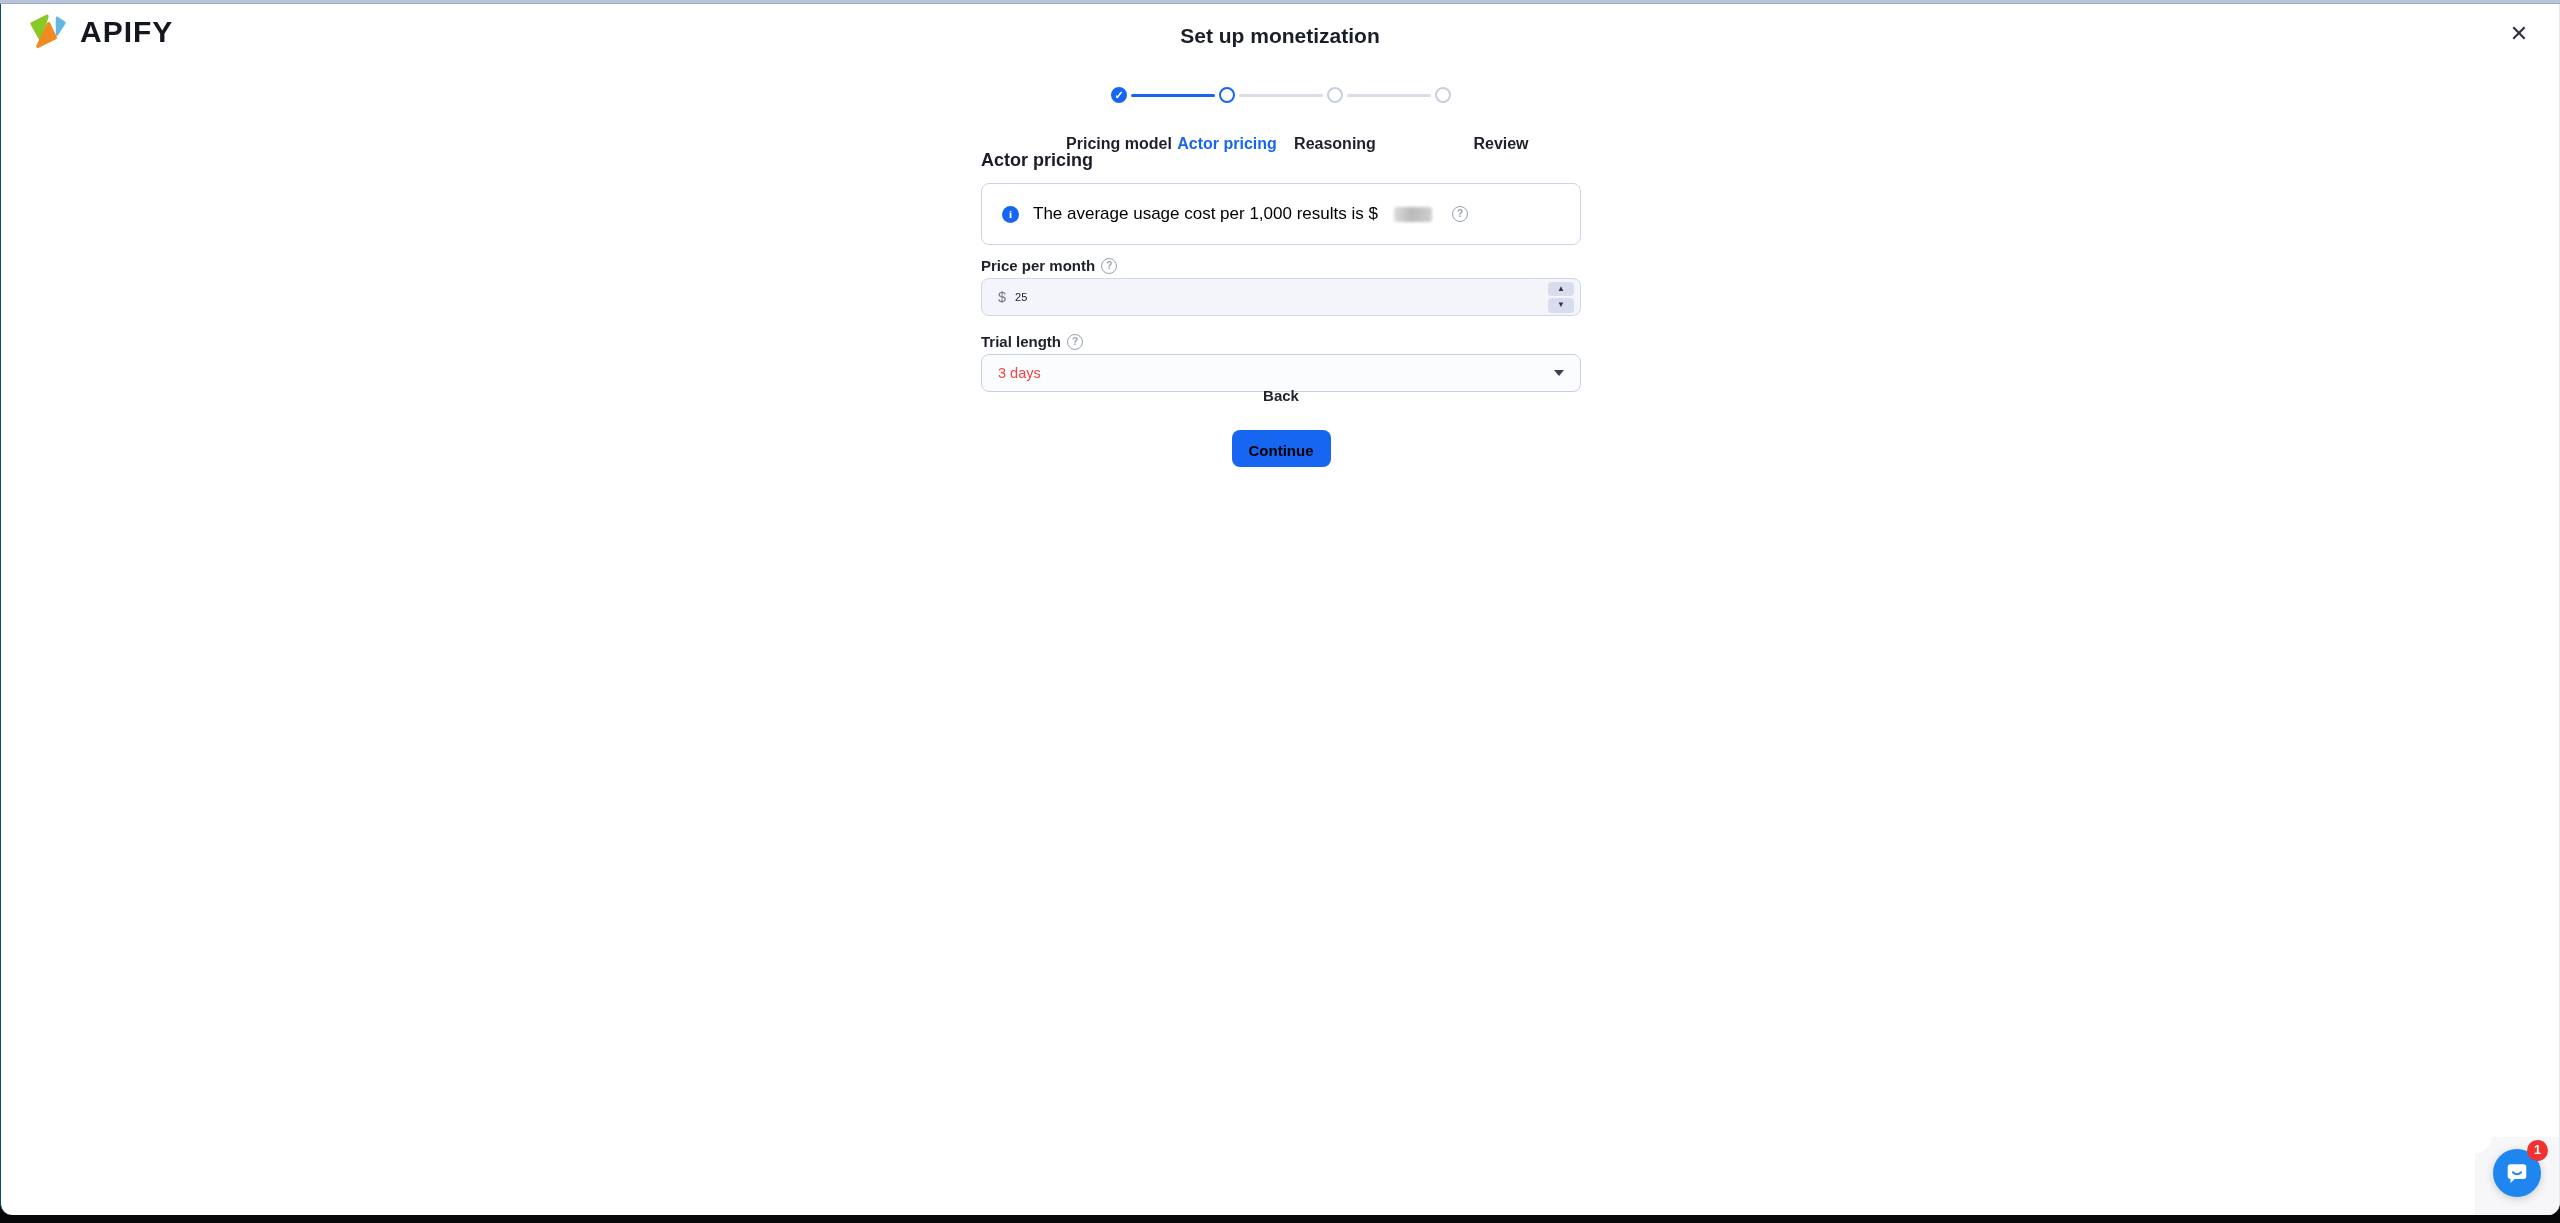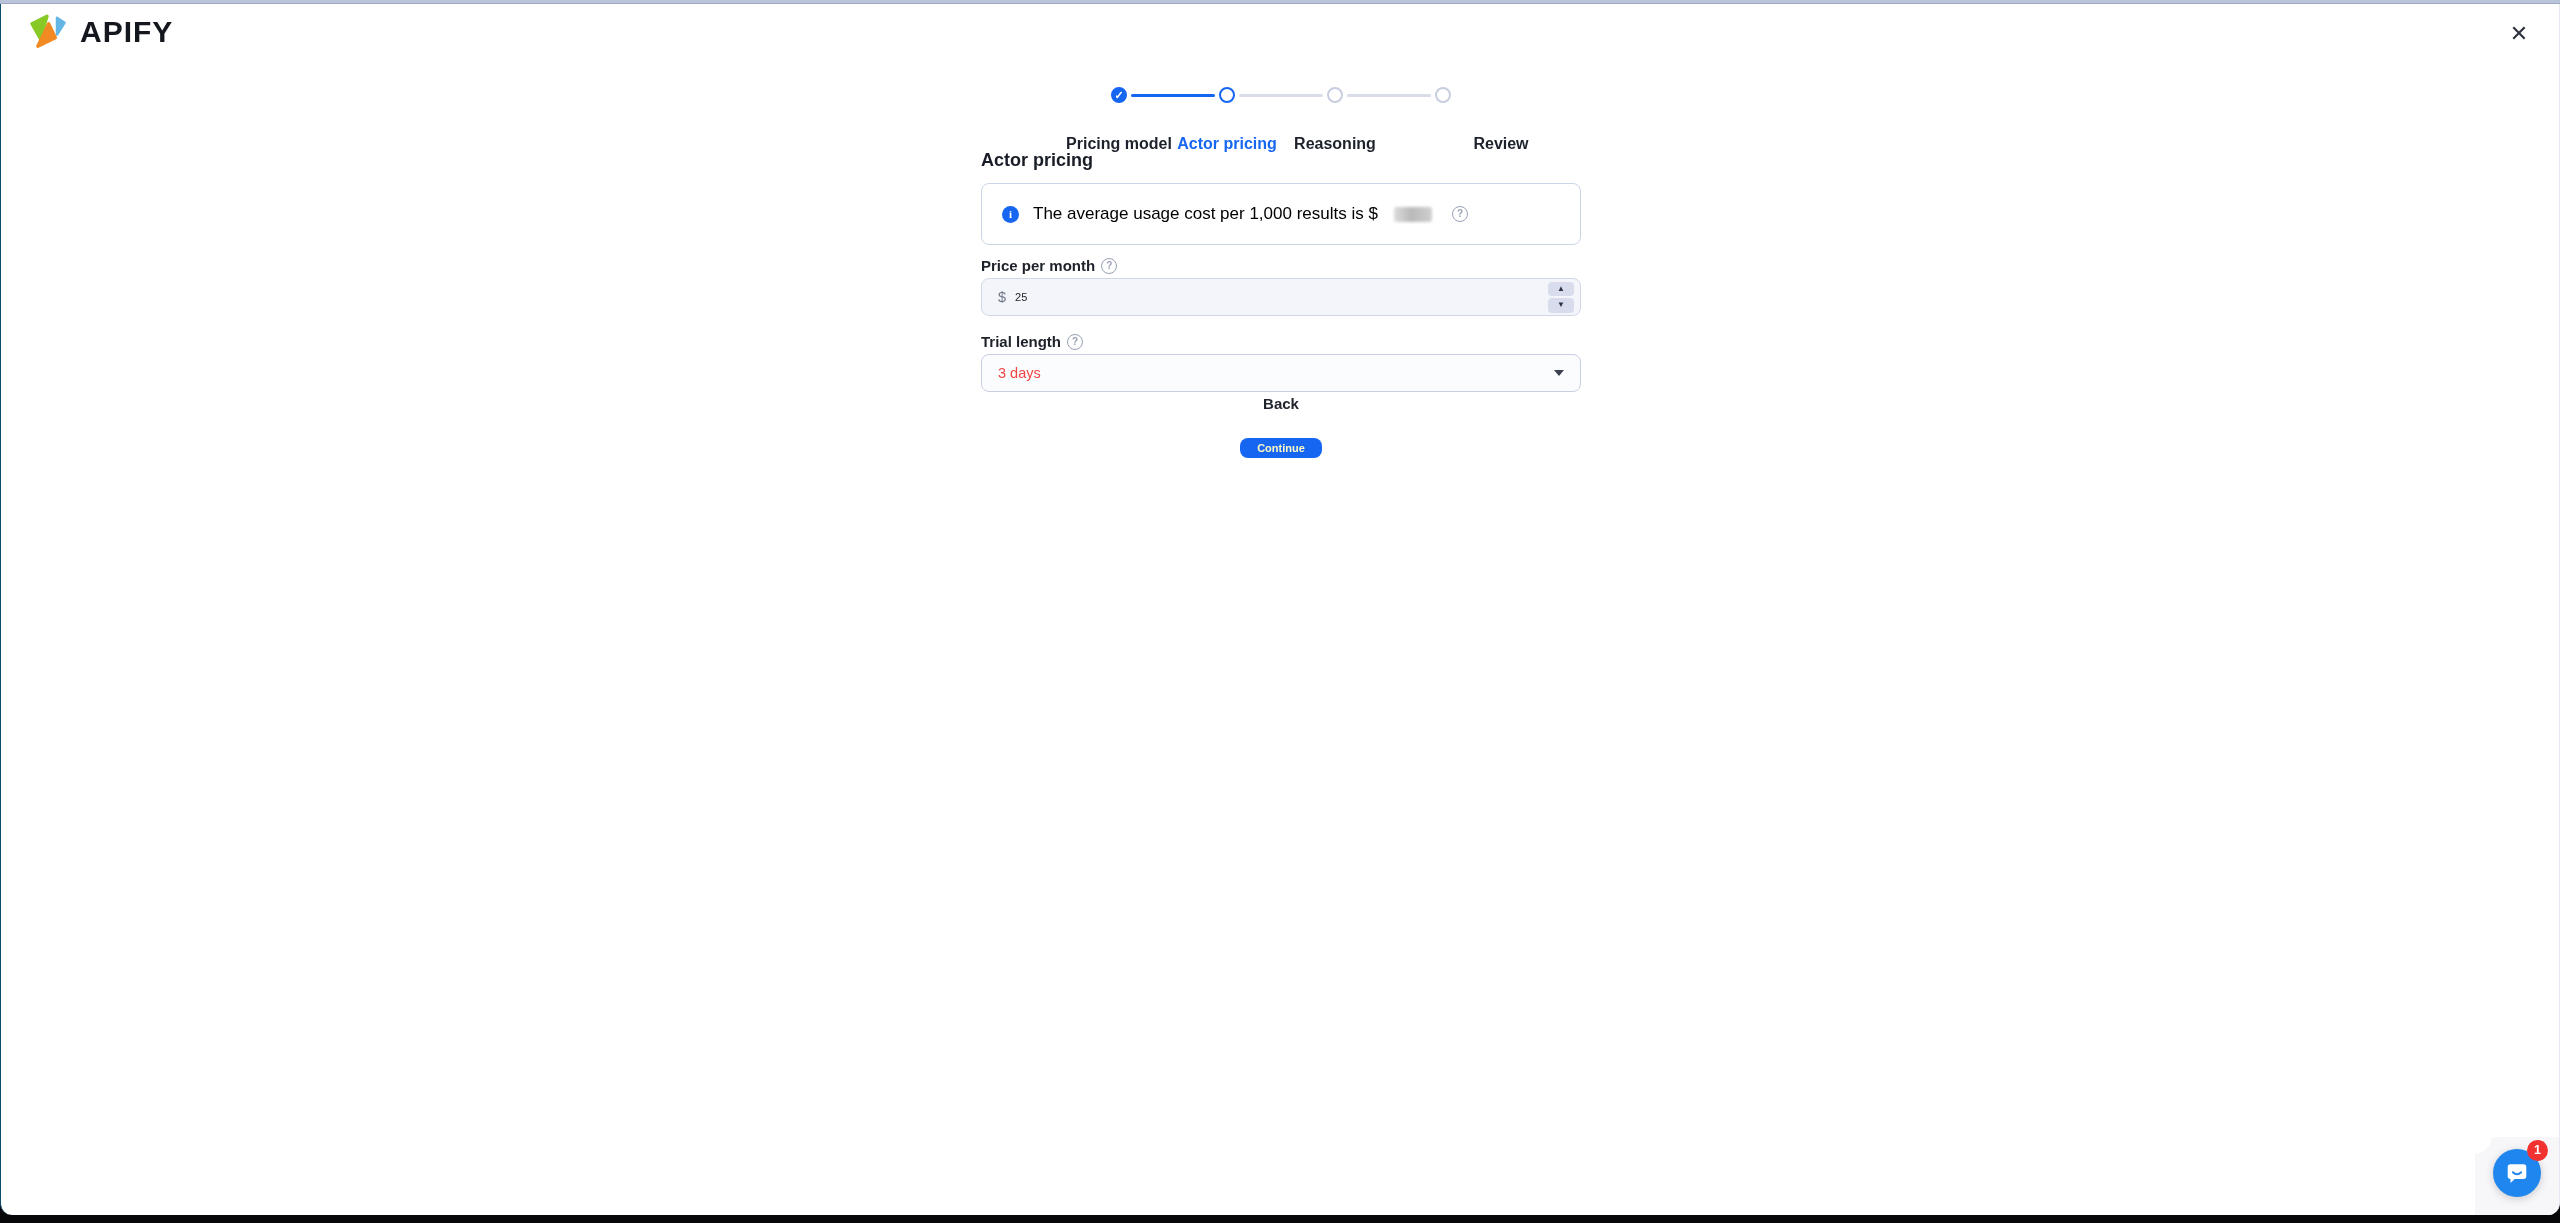--- a/index.html
+++ b/index.html
@@ -119,22 +119,22 @@
 
   .btn-row {
     position:absolute; left:980px; top:404px; width:600px; height:37px;
     display:flex; align-items:center; justify-content:center; gap:26px;flex-direction:column;
   }
   .btn-back {
     background:none; border:none; font-size:15px; font-weight:600; color:#1f232c;
     cursor:pointer; padding:0 6px; font-family:"Liberation Sans", sans-serif;
   }
   .btn-continue {
-    background:#1766f2; border:none; color:#fef9c3; font-size:11px; font-weight:600;
-    height:37px; padding:4px 17px; border-radius:8px; cursor:pointer;
+    background:#1766f2; border:none; color:#000000; font-size:15px; font-weight:600;
+    height:37px; padding:12px 17px; border-radius:8px; cursor:pointer;
     font-family:"Liberation Sans", sans-serif;
   }
 
   
   .chat-launcher {
     position:absolute; left:2493px; top:1149px; width:48px; height:48px;
     border-radius:50%; background:#1e86ee; border:none; cursor:pointer;
     display:flex; align-items:center; justify-content:center;
     box-shadow:0 2px 8px rgba(0,0,0,0.18);
   }
@@ -155,20 +155,21 @@
 
   <div class="logo-wrap">
     <svg class="logo-mark" viewBox="0 0 48 44">
       <polygon points="6,12 24,3 16,30" fill="#89c926" stroke="#89c926" stroke-width="4" stroke-linejoin="round"></polygon>
       <polygon points="36,5 45,11 36,25" fill="#64b6e4" stroke="#64b6e4" stroke-width="3" stroke-linejoin="round"></polygon>
       <polygon points="13,39 26,12 34,29" fill="#f28a24" stroke="#f28a24" stroke-width="4" stroke-linejoin="round"></polygon>
     </svg>
     <span class="logo-text">APIFY</span>
   </div>
 
+  <div class="modal-title">Set up monetization</div>
 
   <button class="close-btn">✕</button>
 
   <div>
     <div class="step-circle completed" style="left:1110px;">✓</div>
     <div class="connector done" style="left:1130px; width:84px;"></div>
     <div class="step-circle active" style="left:1218px;"></div>
     <div class="connector" style="left:1238px; width:84px;"></div>
     <div class="step-circle" style="left:1326px;"></div>
     <div class="connector" style="left:1346px; width:84px;"></div>

